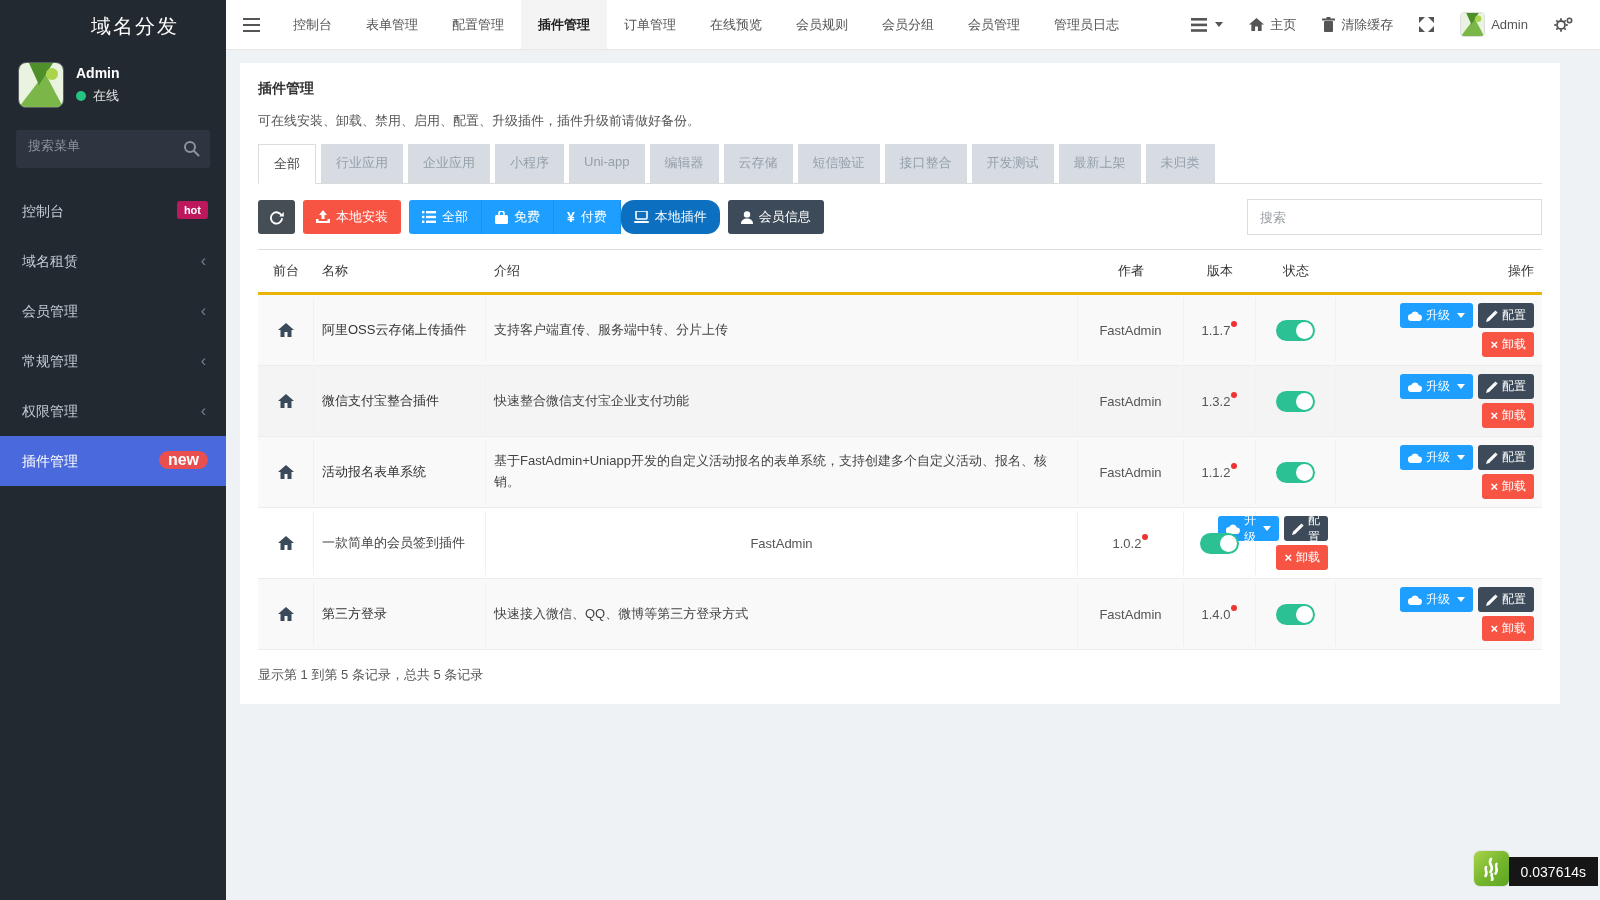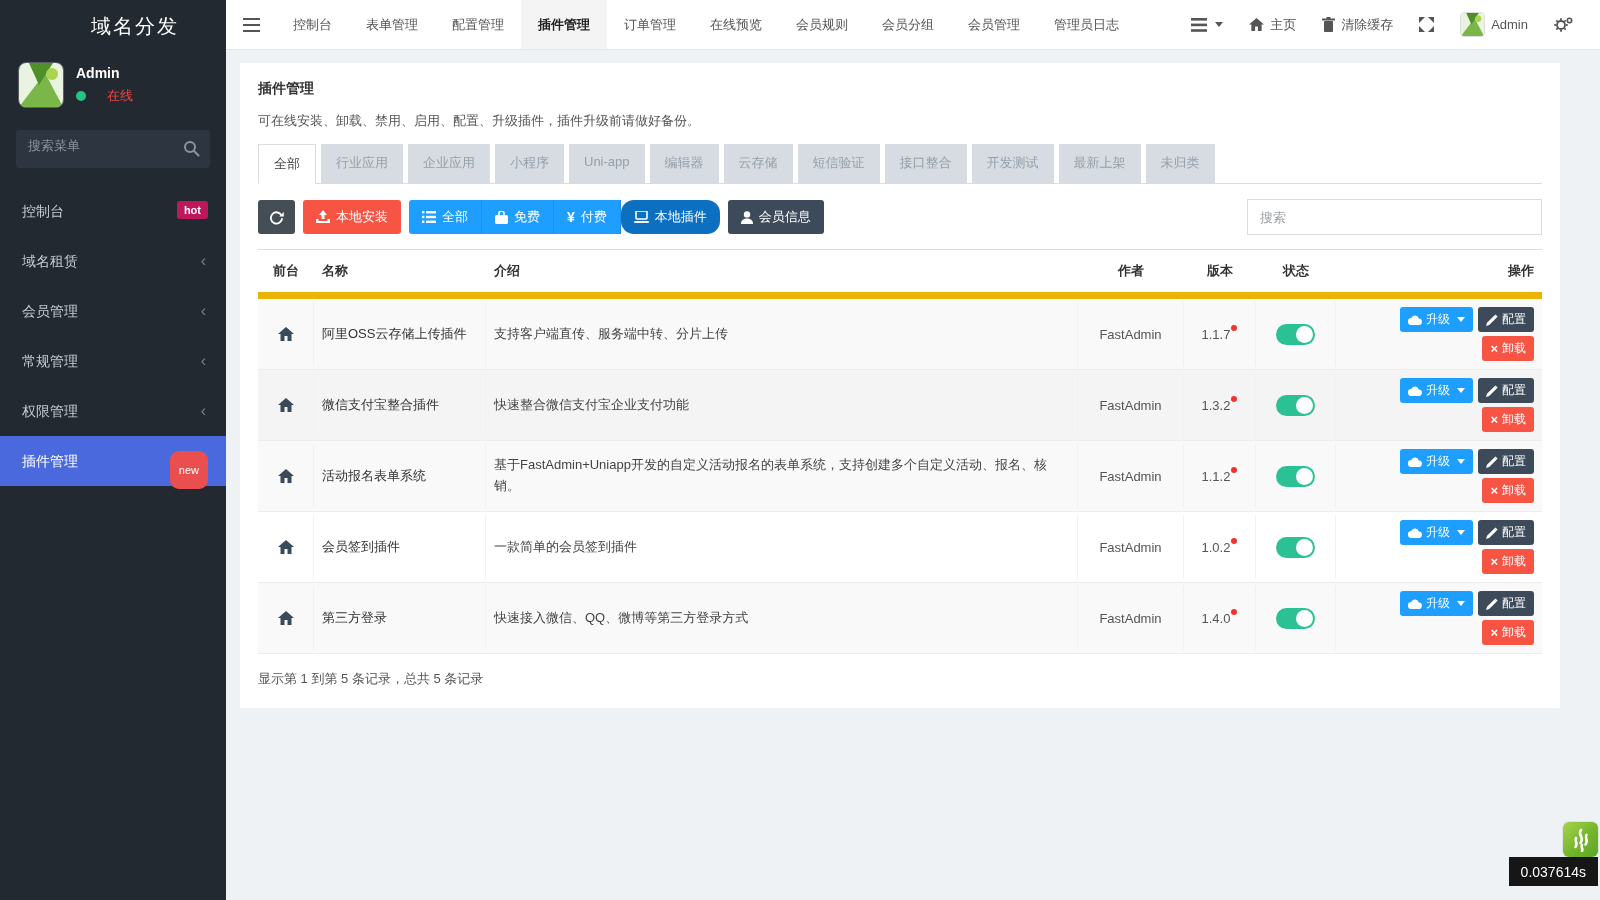--- a/index.html
+++ b/index.html
@@ -8,35 +8,35 @@
 
   
   .sidebar { position:absolute; left:0; top:0; width:226px; height:900px;
     background:#232931; color:#c3cbd4; z-index:5; }
   .brand { height:52px; line-height:52px; text-align:center; color:#fff;
     font-size:20px; letter-spacing:2px;margin-left:44px; }
   .user-panel { display:flex; align-items:center; gap:12px; padding:10px 18px 14px 18px; }
   .avatar-lg { width:46px; height:46px; border-radius:8px; overflow:hidden; flex:0 0 46px;
     border:1px solid rgba(255,255,255,.25); }
   .user-meta .uname { color:#fff; font-weight:bold; font-size:14px; margin-bottom:6px; }
-  .ustatus { display:flex; align-items:center; gap:21px; font-size:13px; color:#ef4444; }
+  .ustatus { display:flex; align-items:center; gap:7px; font-size:13px; color:#e5e5e5; }
   .dot-online { width:10px; height:10px; border-radius:50%; background:#26c281; display:inline-block; }
   .side-search { margin:8px 16px 18px 16px; position:relative; }
   .side-search input { width:100%; height:38px; background:#2d3540; border:0; border-radius:3px;
     color:#cfd6dd; font-size:13px; padding:0 34px 7px 12px; outline:none;
     font-family:"Liberation Sans","DejaVu Sans",sans-serif; }
   .side-search input::placeholder { color:#8a939e; }
   .side-search .mag { position:absolute; right:10px; top:10px; }
   .smenu .sitem { position:relative; height:50px; line-height:50px; padding:0 22px;
     font-size:14px; color:#c3cbd4; cursor:pointer; }
   .smenu .sitem.active { background:#4a69dd; color:#fff; }
   .badge-hot { position:absolute; right:18px; top:15px; background:#be185d; color:#fff;
     font-size:11px; font-weight:bold; padding:2px 7px; border-radius:3px; line-height:14px; }
   .badge-new { position:absolute; right:18px; top:15px; background:#ea4f4f; color:#fff;
-    font-size:11px; font-weight:normal; padding:12px 9px; border-radius:9px; line-height:14px; }
+    font-size:16px; font-weight:bold; padding:2px 9px; border-radius:9px; line-height:14px; }
   .chev { position:absolute; right:20px; top:0; color:#76808c; font-size:16px; }
 
   
   .topnav { position:absolute; left:226px; top:0; width:1374px; height:50px; background:#fff;
     border-bottom:1px solid #e7e7e7; display:flex; align-items:stretch; z-index:4; }
   .hamburger { width:50px; display:flex; flex-direction:column; justify-content:center;
     align-items:center; gap:4px; cursor:pointer; }
   .hamburger i { width:17px; height:2px; background:#555; display:block; }
   .nitem { padding:0 17px; line-height:50px; font-size:13px; color:#555; cursor:pointer; white-space:nowrap; }
   .nitem.active { background:#f4f4f4; color:#222; font-weight:bold; }
@@ -71,21 +71,21 @@
   .btn-dark { background:#3d4a59; margin-left:8px; }
   .tb-search { margin-left:auto; }
   .tb-search input { width:295px; height:36px; border:1px solid #dcdcdc; font-size:13px; padding:0 12px;
     color:#333; outline:none; background:#fff; font-family:"Liberation Sans","DejaVu Sans",sans-serif; }
   .tb-search input::placeholder { color:#9aa0a6; }
   .yen { font-size:14px; font-weight:bold; }
 
   
   .tbl { border-top:1px solid #ddd; }
   .trow, .thead { display:grid; grid-template-columns:56px 172px 1fr 106px 72px 80px 206px; align-items:center; }
-  .thead { border-bottom:7px solid #eab308; font-weight:bold; font-size:13px; color:#333; }
+  .thead { border-bottom:3px solid #eab308; font-weight:normal; font-size:13px; color:#333; }
   .thead > div { padding:12px 8px; }
   .trow { border-bottom:1px solid #ececec; min-height:64px; font-size:13px; color:#333; }
   .trow > div { padding:8px; min-height:64px; display:flex; align-items:center; border-right:1px solid #f1f1f1; }
   .trow > div:last-child, .thead > div:last-child { border-right:0; }
   .trow.stripe { background:#f9f9f9; }
   .trow.hovered { background:#f4f4f4; }
   .c-front { justify-content:center; }
   .c-name { color:#333; line-height:1.5; }
   .c-intro { color:#444; line-height:1.6; }
   .c-author, .c-version, .c-status { justify-content:center; color:#555; }
@@ -104,21 +104,21 @@
     font-family:"Liberation Sans","DejaVu Sans",sans-serif; }
   .abtn.blue { background:#1e9fff; }
   .abtn.dark { background:#3d4a59; }
   .abtn.red  { background:#f75444; }
   .abtn .caret-down { border-top-color:#fff; border-left-width:4px; border-right-width:4px; margin-left:3px; }
   .xmark { font-weight:bold; font-size:13px; line-height:1; }
 
   .summary { margin-top:16px; font-size:13px; color:#555; }
 
   
-  .debugbar { position:absolute; right:2px; bottom:14px; display:flex; align-items:flex-end;flex-direction:column; }
+  .debugbar { position:absolute; right:2px; bottom:14px; display:flex; align-items:flex-end; }
   .tp-icon { width:35px; height:35px; border-radius:6px; margin-right:0;
     background:linear-gradient(135deg,#a9d44b 0%,#74b52c 55%,#5ea523 100%);
     display:flex; align-items:center; justify-content:center; box-shadow:0 0 0 1px rgba(0,0,0,.06); }
   .tp-label { background:#161616; color:#fff; font-size:14px; padding:6px 12px; height:29px;
     display:flex; align-items:center; min-width:84px; }
 
   svg { display:block; }
 </style>
 </head>
 <body>
@@ -528,23 +528,20 @@
           </div>
         </div>
           <div class="trow">
           <div class="c-front">
             <span>
               <svg width="16" height="15" viewBox="0 0 16 15">
                   <path d="M8 0 L16 7 H13.5 V14 H9.5 V9 H6.5 V14 H2.5 V7 H0 Z" fill="#3b4a5a"></path>
                 </svg>
             </span>
           </div>
-          <div class="c-name">
-              <span class="bind-name">会员签到插件</span>
-            </div>
           <div class="c-intro">
               <span class="bind-intro">一款简单的会员签到插件</span>
             </div>
           <div class="c-author">
               <span class="bind-author">FastAdmin</span>
             </div>
           <div class="c-version">
             <span class="verwrap"><span class="bind-version">1.0.2</span><i class="reddot"></i></span>
           </div>
           <div class="c-status">

